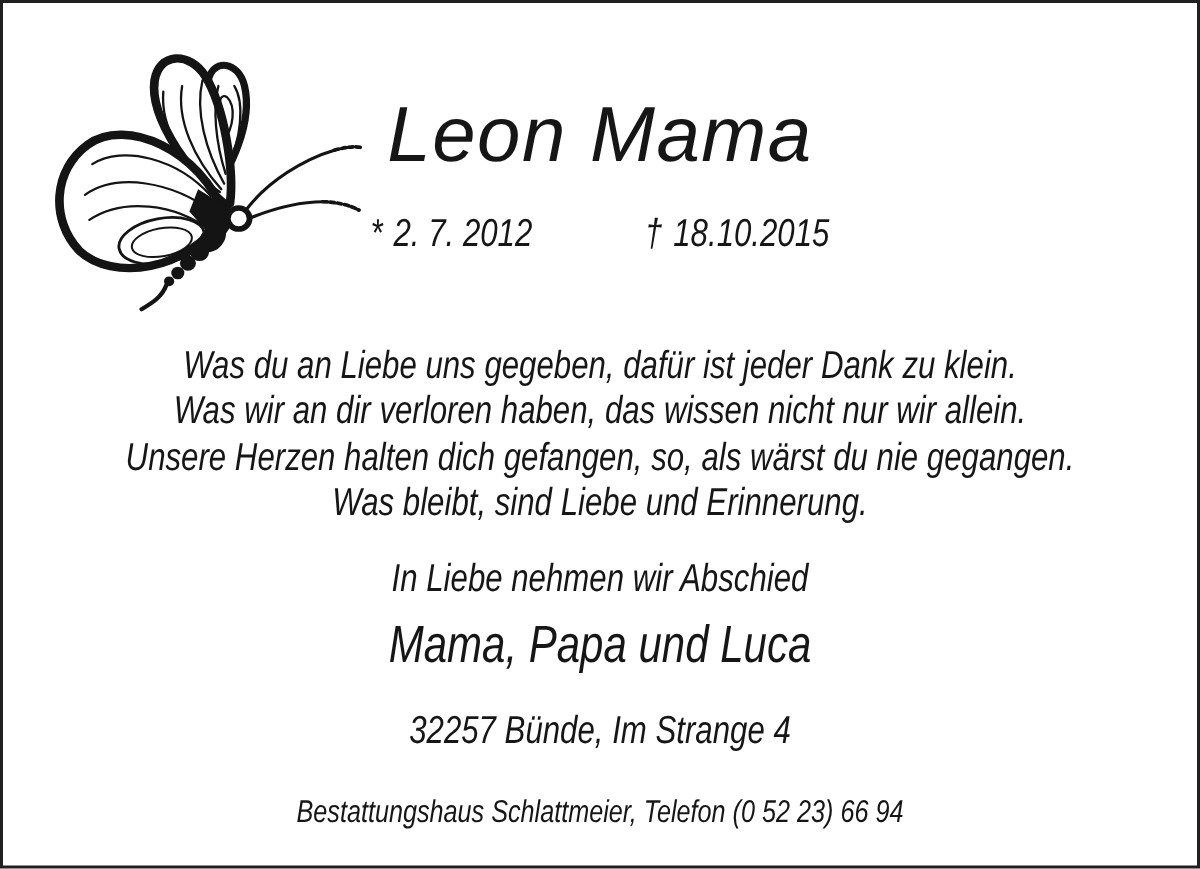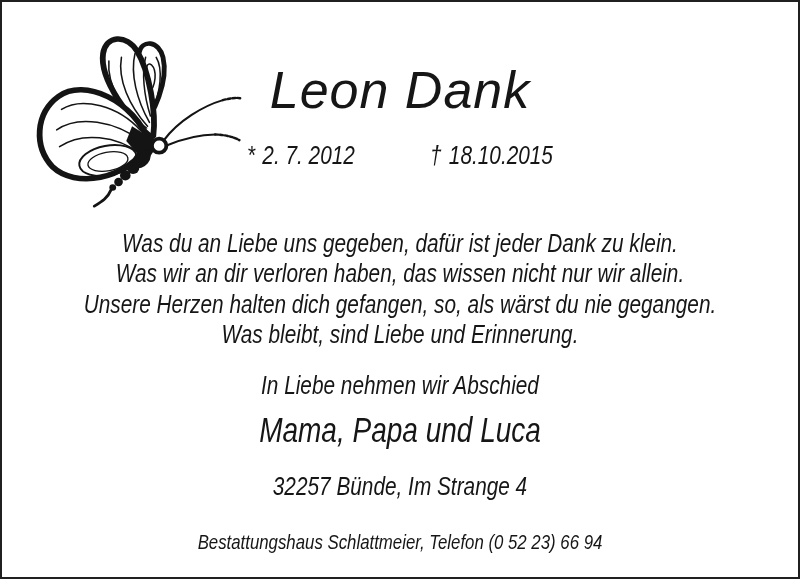--- a/index.html
+++ b/index.html
@@ -79,21 +79,21 @@
         <circle cx="146" cy="133" r="7.5" fill="#ffffff" stroke-width="4"></circle>
 
         <path d="M151,127 C166,106 192,90 212,84" stroke-width="2.2"></path>
         <path d="M212,84 C219,82 226,81 230,82" stroke-width="2.6" stroke-dasharray="3 2"></path>
         <path d="M153,133 C172,125 190,121 204,121" stroke-width="2.2"></path>
         <path d="M204,121 C214,121 224,124 229,127" stroke-width="2.6" stroke-dasharray="3 2"></path>
       </g>
     </svg>
   </div>
 
-  <div class="line name">Leon Dank</div>
+  <div class="line name">Leon Mama</div>
 
   <div class="line dates cond">
     <span><span class="datesym">*</span><span>2. 7. 2012</span></span>
     <span><span class="datesym">†</span><span>18.10.2015</span></span>
   </div>
 
   <div class="line poem cond">
     <div>Was du an Liebe uns gegeben, dafür ist jeder Dank zu klein.</div>
     <div>Was wir an dir verloren haben, das wissen nicht nur wir allein.</div>
     <div>Unsere Herzen halten dich gefangen, so, als wärst du nie gegangen.</div>

